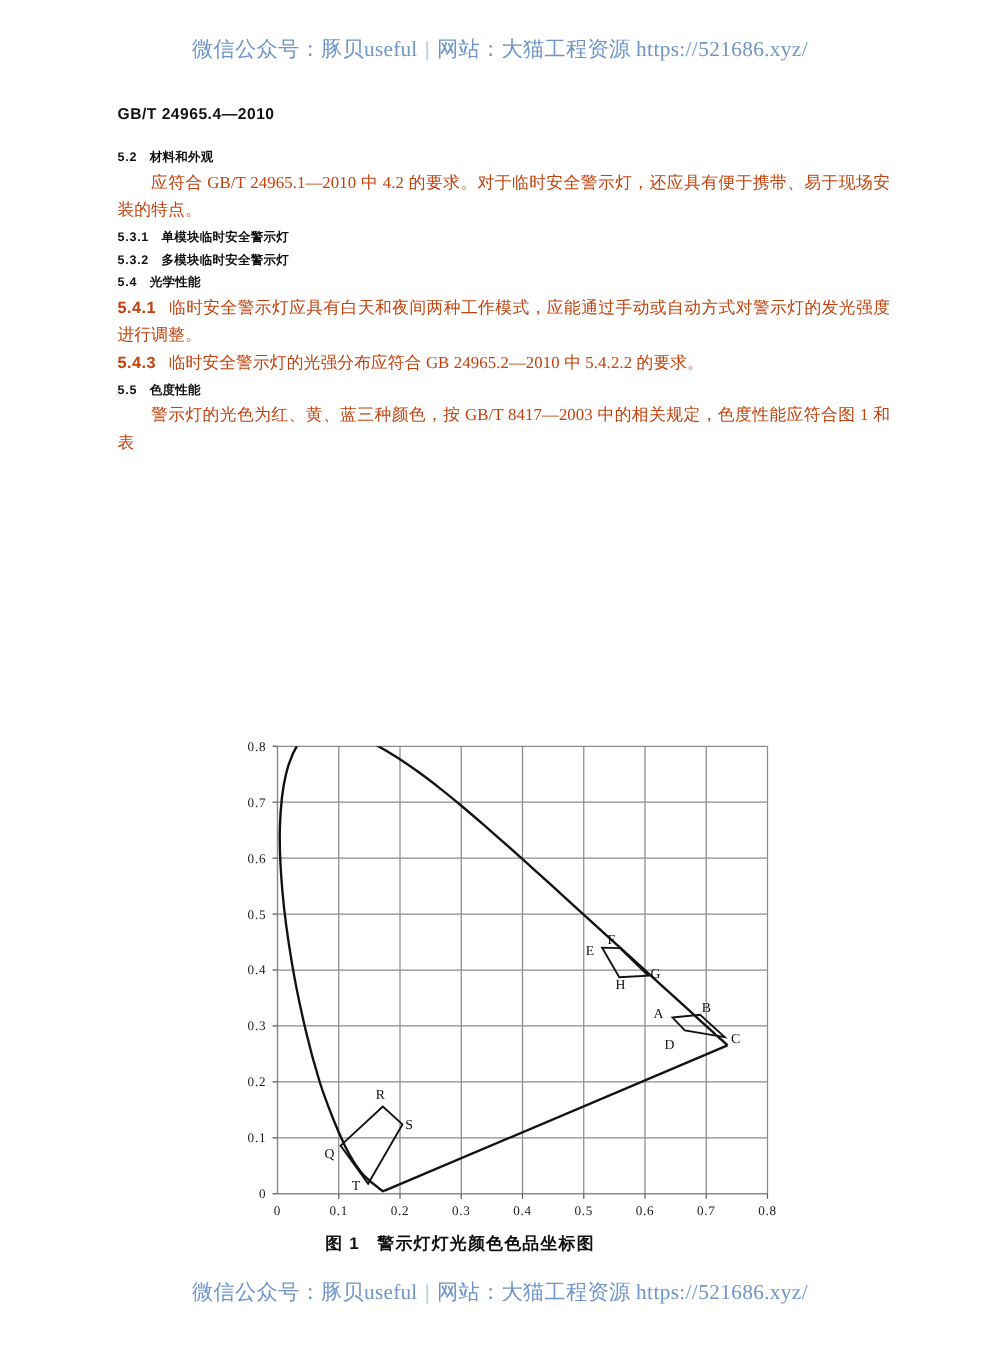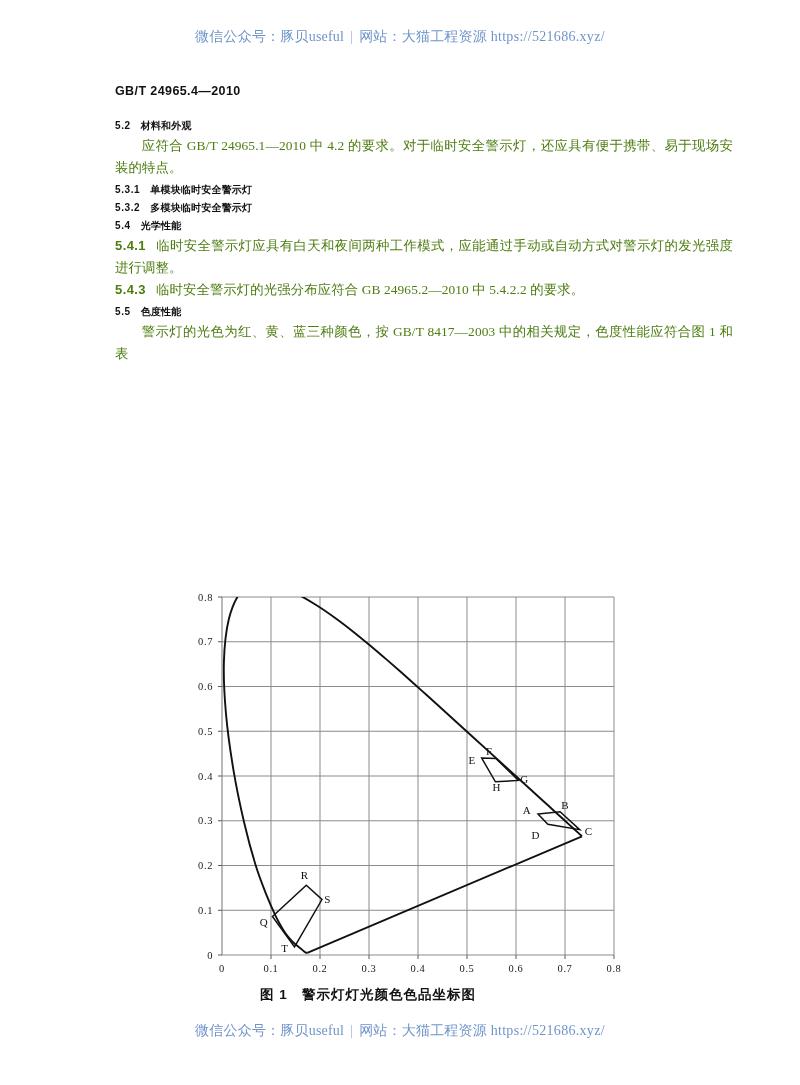--- a/index.html
+++ b/index.html
@@ -16,40 +16,40 @@
     overflow: hidden;
   }
 
   
   .watermark {
     position: absolute;
     left: 0;
     width: 800px;
     text-align: center;
     color: #6f94c9;
-    font-size: 14px;
+    font-size: 17px;
     letter-spacing: 0.2px;
     white-space: nowrap;
     font-family: "Liberation Serif", serif;
   }
   .watermark .sep {
     color: #9ab4dc;
     padding: 0 6px;
   }
   .watermark .url {
     font-family: "Liberation Serif", serif;
     letter-spacing: 0.3px;
   }
   #watermark-top  { top: 28px; }
   #watermark-bottom { top: 1022px; }
 
   
   .page {
     position: absolute;
-    left: 115px;
+    left: 94px;
     top: 84px;
     width: 618px;
   }
 
   .std-code {
     font-family: "Liberation Sans", sans-serif;
     font-weight: bold;
     font-size: 12.5px;
     letter-spacing: 0.4px;
     color: #111;
@@ -63,21 +63,21 @@
     color: #111;
     margin: 4px 0 2px 0;
     letter-spacing: 0.2px;
   }
   .h-clause .num { margin-right: 10px; letter-spacing: 0.6px; }
 
   .para {
     font-size: 13.4px;
     line-height: 1.63;
     text-align: justify;
-    color: #4d7c0f;
+    color: #c2410c;
     margin: 0 0 1px 0;
     letter-spacing: 0.1px;
   }
   .para.indent { text-indent: 2em; }
 
   .para-num {
     font-family: "Liberation Sans", sans-serif;
     font-weight: bold;
     font-size: 13px;
     letter-spacing: 0.4px;

